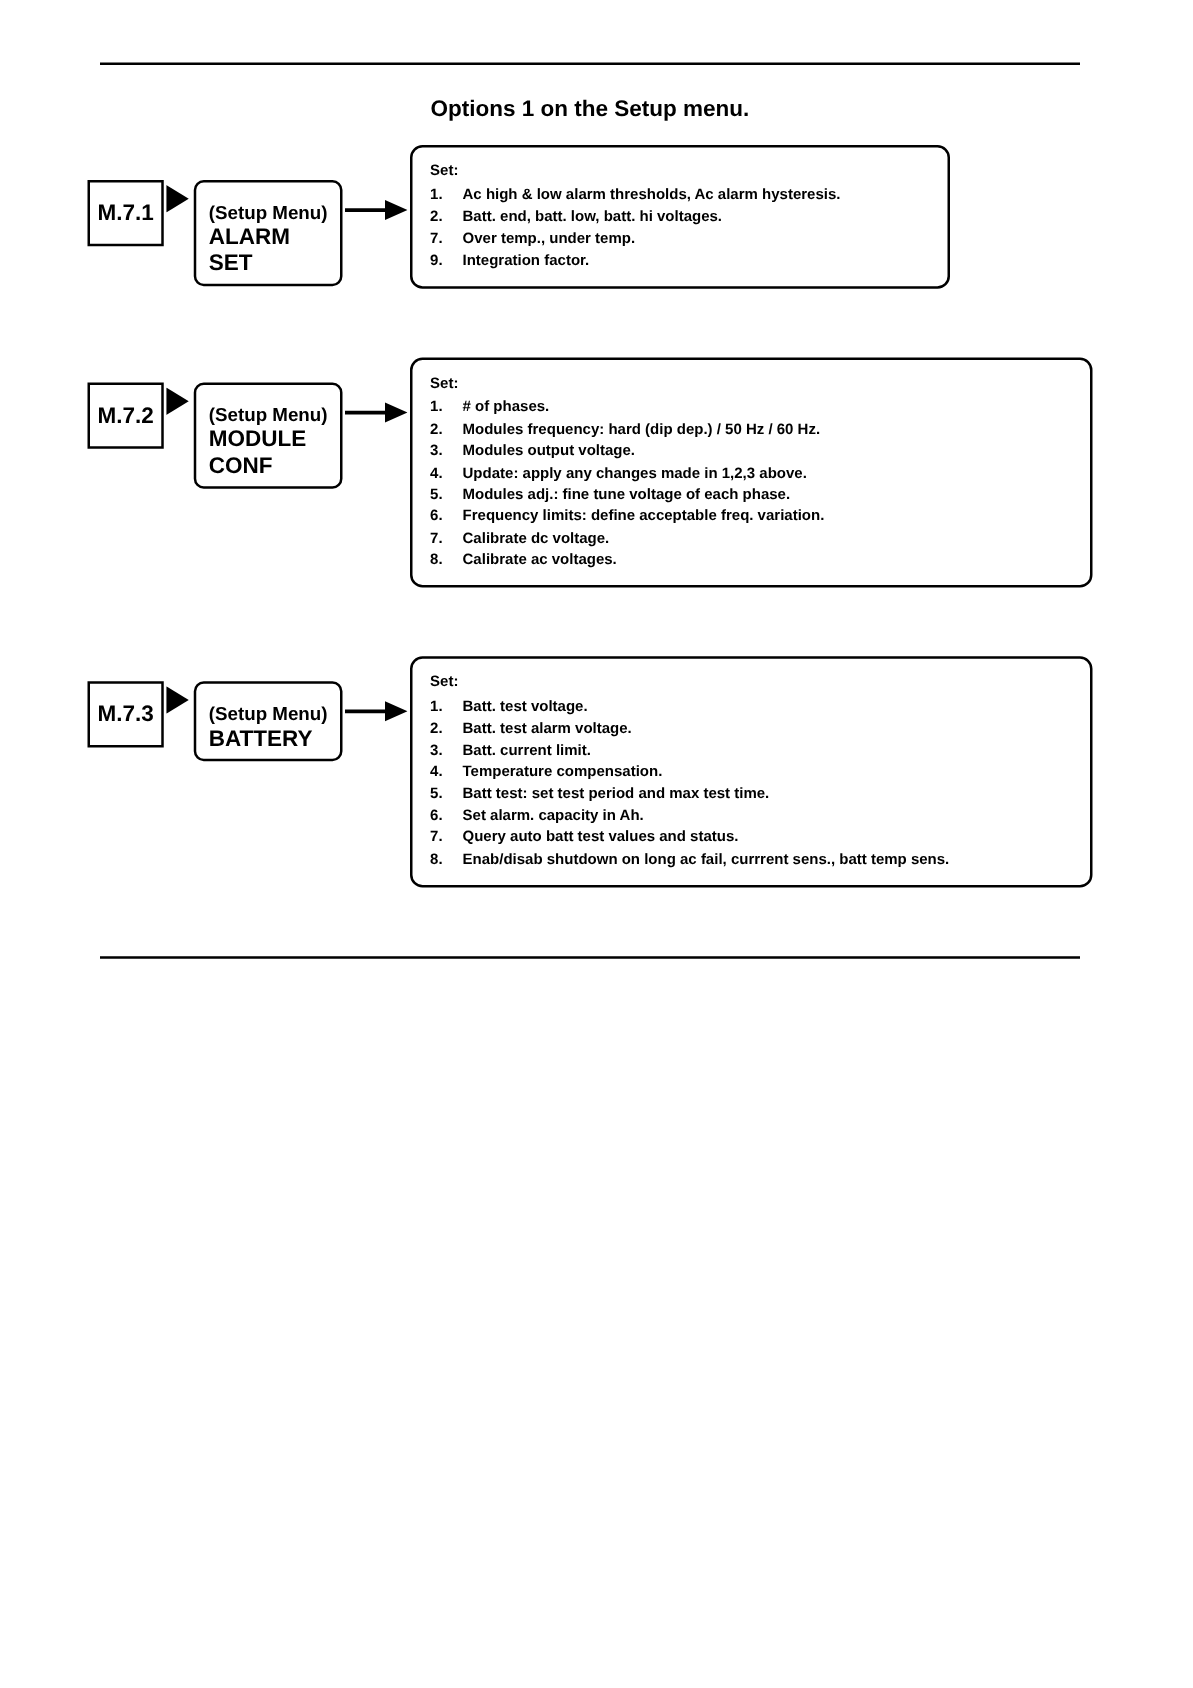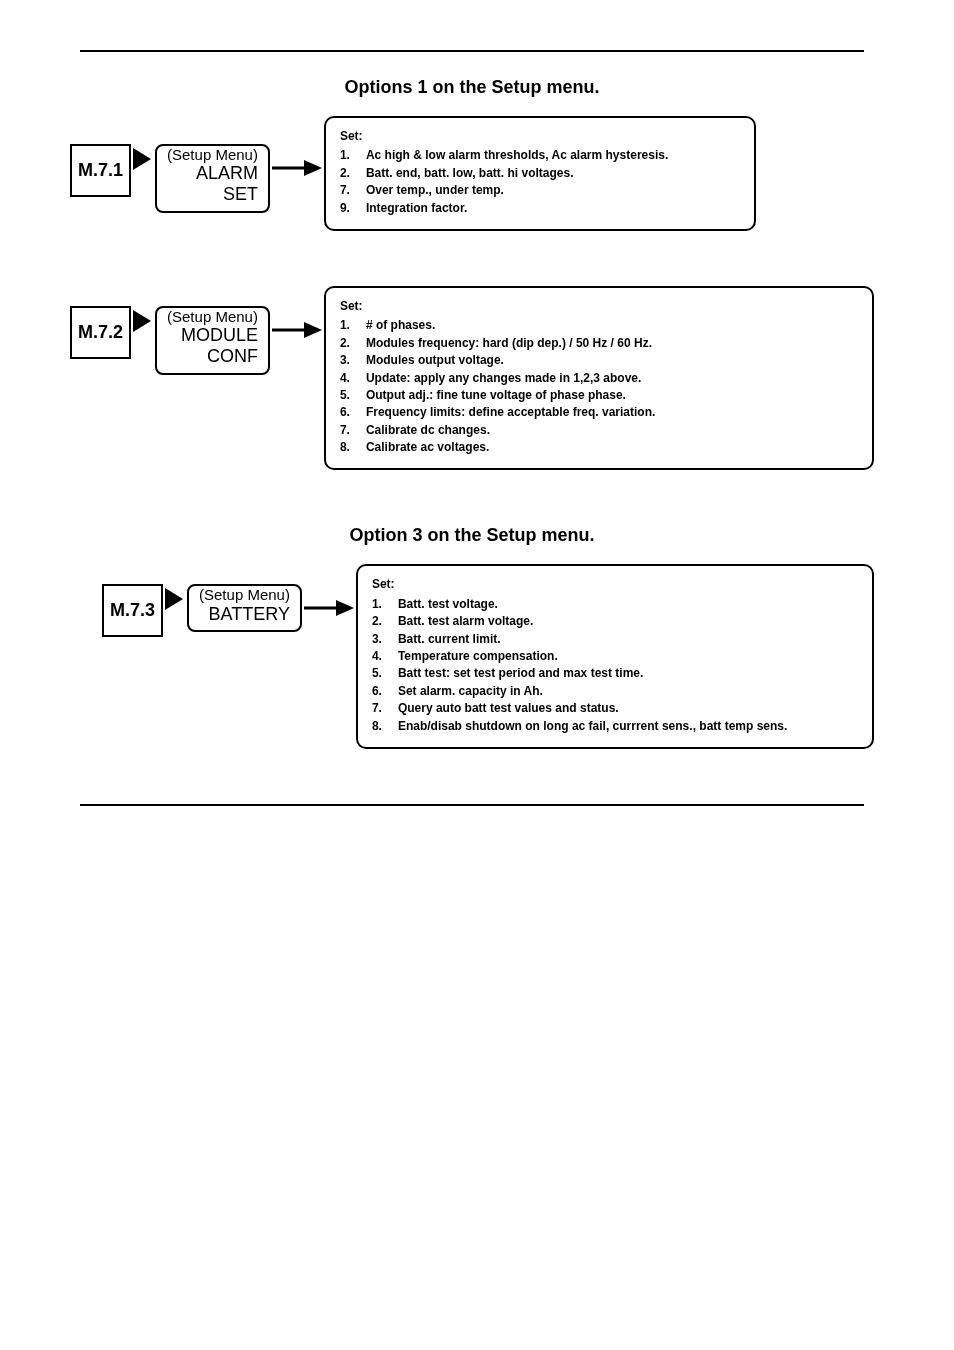--- a/index.html
+++ b/index.html
@@ -44,25 +44,26 @@
     background: #fff;
   }
   .arrow-wrap {
     display: flex;
     align-items: center;
     margin: 0 2px;
   }
   .menu-box {
     border: 2px solid #000;
     border-radius: 8px;
-    padding: 0 10px 6px 10px;
-    text-align: right;
+    padding: 16px 10px 6px 10px;
+    text-align: left;
     line-height: 1.15;
     font-size: 18px;
     background: #fff;
+    font-weight: bold;
   }
   .menu-box .super {
     font-size: 15px;
   }
   .desc-box {
     border: 2px solid #000;
     border-radius: 10px;
     padding: 10px 14px 12px 14px;
     font-size: 12px;
     line-height: 1.45;
@@ -172,41 +173,40 @@
             <div class="item">
               <div class="num">3.</div>
               <div class="txt">Modules output voltage.</div>
             </div>
             <div class="item">
               <div class="num">4.</div>
               <div class="txt">Update:  apply any changes made in 1,2,3 above.</div>
             </div>
             <div class="item">
               <div class="num">5.</div>
-              <div class="txt">Output adj.: fine tune voltage of phase phase.</div>
+              <div class="txt">Modules adj.: fine tune voltage of each phase.</div>
             </div>
             <div class="item">
               <div class="num">6.</div>
               <div class="txt">Frequency limits: define acceptable freq. variation.</div>
             </div>
             <div class="item">
               <div class="num">7.</div>
-              <div class="txt">Calibrate dc changes.</div>
+              <div class="txt">Calibrate dc voltage.</div>
             </div>
             <div class="item">
               <div class="num">8.</div>
               <div class="txt">Calibrate ac voltages.</div>
             </div>
           </div>
         </div>
       </div>
       <div class="section">
-        <div class="caption">Option 3 on the Setup menu.</div>
         <div class="row">
-          <div class="left-block" style="margin-top: 20px; margin-left: 32px;">
+          <div class="left-block" style="margin-top: 20px;">
             <div class="mcode">M.7.3</div>
             <div class="arrow-wrap" style="margin-top: 4px;">
               <svg width="20" height="22" viewBox="0 0 20 22">
                 <polygon points="0,0 18,11 0,22" fill="#000"></polygon>
               </svg>
             </div>
             <div class="menu-box">
               <div class="super">(Setup Menu)</div>
               <div>BATTERY</div>
             </div>

